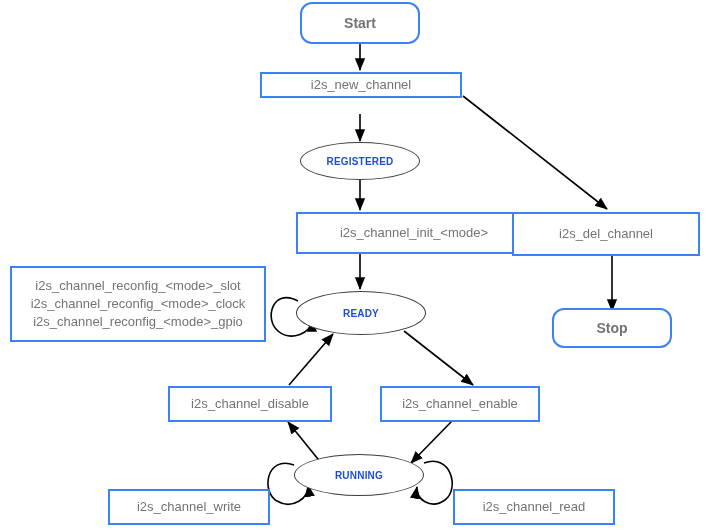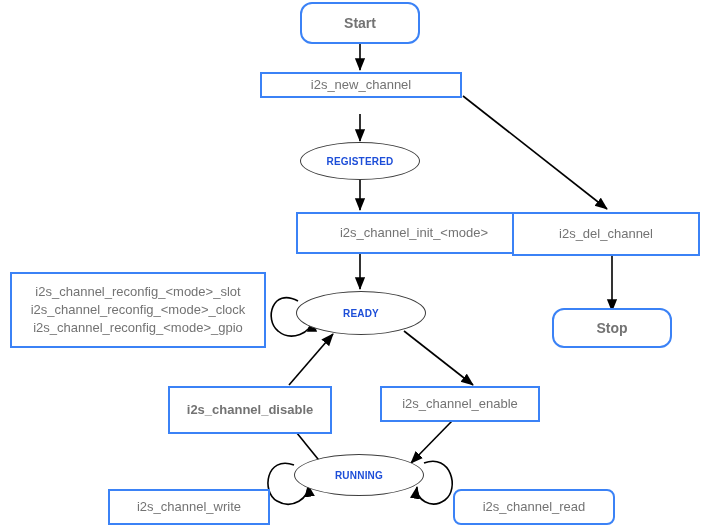--- a/index.html
+++ b/index.html
@@ -124,43 +124,43 @@
   </div>
 
   <div class="node-box" style="left:512px; top:212px; width:188px; height:44px;">
     <span>i2s_del_channel</span>
   </div>
 
   <div class="node-box terminal" style="left:552px; top:308px; width:120px; height:40px;">
     <span>Stop</span>
   </div>
 
-  <div class="node-box multiline" style="left:10px; top:272px; width:256px; height:76px;">
+  <div class="node-box multiline" style="left:10px; top:266px; width:256px; height:76px;">
     <span>i2s_channel_reconfig_&lt;mode&gt;_slot</span>
     <span>i2s_channel_reconfig_&lt;mode&gt;_clock</span>
     <span>i2s_channel_reconfig_&lt;mode&gt;_gpio</span>
   </div>
 
   <div class="state-ellipse" style="left:296px; top:291px; width:130px; height:44px;">
     <span>READY</span>
   </div>
 
-  <div class="node-box" style="left:168px; top:386px; width:164px; height:48px;font-weight:bold;">
+  <div class="node-box" style="left:168px; top:386px; width:164px; height:36px;">
     <span>i2s_channel_disable</span>
   </div>
 
   <div class="node-box" style="left:380px; top:386px; width:160px; height:36px;">
     <span>i2s_channel_enable</span>
   </div>
 
   <div class="state-ellipse" style="left:294px; top:454px; width:130px; height:42px;">
     <span>RUNNING</span>
   </div>
 
   <div class="node-box" style="left:108px; top:489px; width:162px; height:36px;">
     <span>i2s_channel_write</span>
   </div>
 
-  <div class="node-box" style="left:453px; top:489px; width:162px; height:36px;border-radius:8px;">
+  <div class="node-box" style="left:453px; top:489px; width:162px; height:36px;">
     <span>i2s_channel_read</span>
   </div>
 
 </div>
 
 </body></html>

